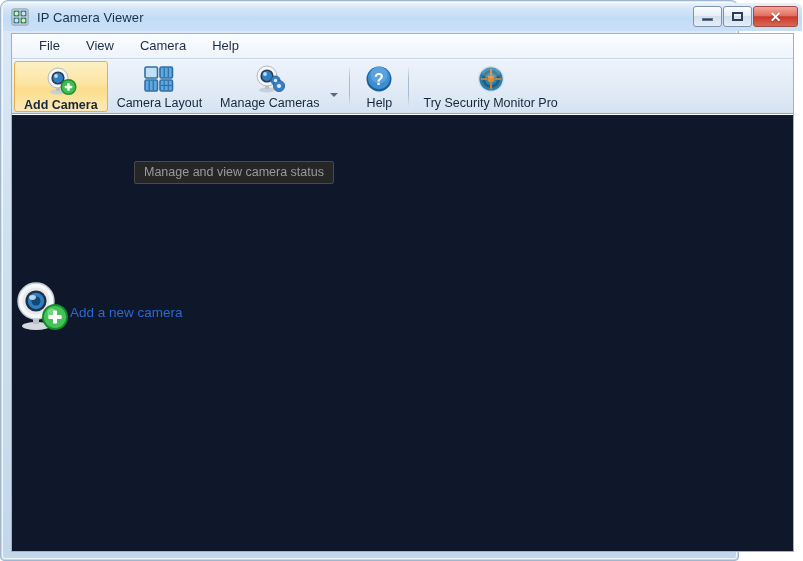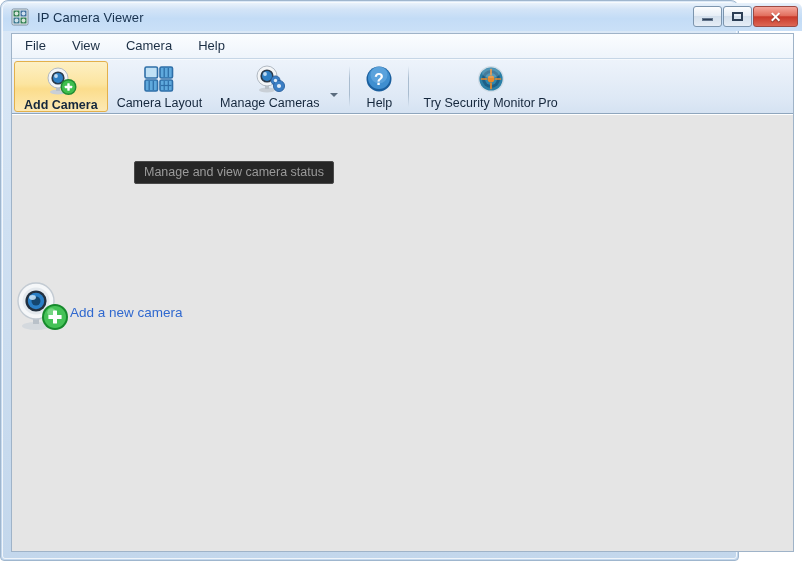--- a/index.html
+++ b/index.html
@@ -106,20 +106,21 @@
     overflow: hidden;
   }
 
   
   .menubar {
     height: 25px;
     background: linear-gradient(180deg, #fbfdff 0%, #eef4fb 100%);
     border-bottom: 1px solid #c6d6e6;
     display: flex;
     align-items: center;
+    padding-left: 14px;
     box-sizing: border-box;
   }
   .menu-item {
     font-size: 13px;
     color: #1b2e44;
     padding: 3px 13px 4px 13px;
     cursor: default;
     white-space: nowrap;
   }
 
@@ -179,21 +180,21 @@
     border-left: 4px solid transparent;
     border-right: 4px solid transparent;
     border-top: 4px solid #5b6c7e;
   }
 
   
   .viewport {
     position: absolute;
     left: 0; right: 0;
     top: 81px; bottom: 0;
-    background: #e5e5e5;
+    background: #0f172a;
     overflow: hidden;
   }
   .tooltip {
     position: absolute;
     left: 122px; top: 46px;
     background: #262626;
     border: 1px solid #4a4a4a;
     color: #9a9a9a;
     font-size: 12.5px;
     padding: 3px 9px 4px 9px;

